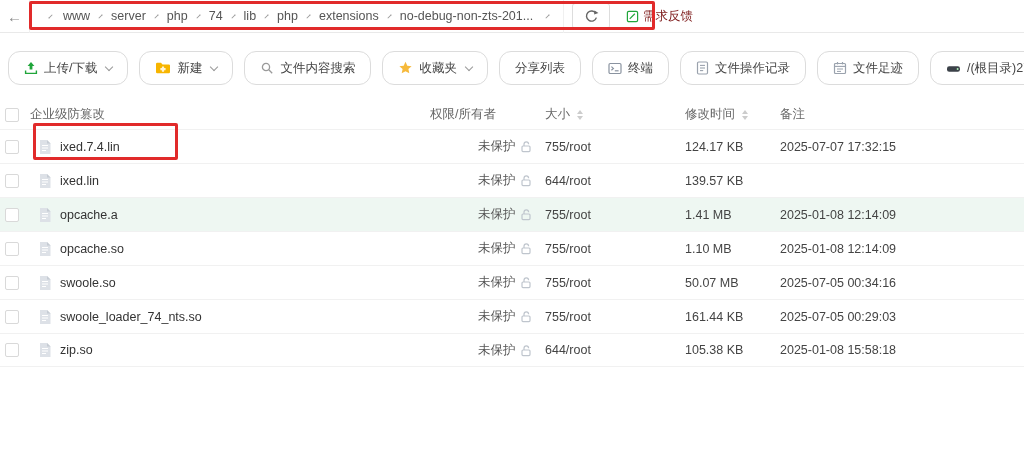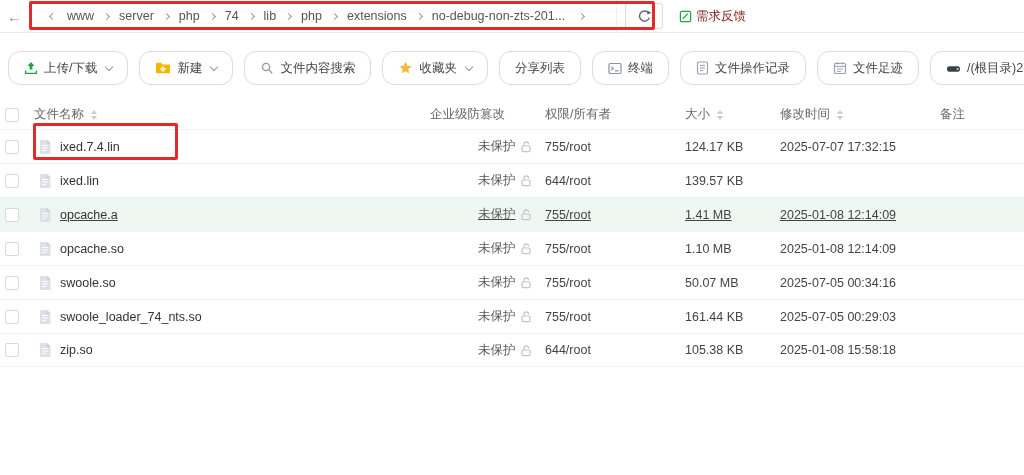--- a/index.html
+++ b/index.html
@@ -5,21 +5,21 @@
   * { margin:0; padding:0; box-sizing:border-box; }
   html,body { width:1024px; height:475px; overflow:hidden; background:#fff;
     font-family:"Liberation Sans", sans-serif; color:#444; }
   .stage { position:relative; width:1024px; height:475px; background:#fff; }
 
   
   .topbar { position:absolute; top:0; left:0; width:1024px; height:33px;
     display:flex; align-items:center; border-bottom:1px solid #e9e9e9; background:#fff; }
   .back-btn { width:30px; height:33px; display:flex; align-items:center; justify-content:center;
     color:#8a8a8a; font-size:15px; border-right:1px solid #f0f0f0; cursor:pointer; }
-  .crumb-wrap { width:587px; height:33px; display:flex; align-items:center;
+  .crumb-wrap { width:534px; height:33px; display:flex; align-items:center;
     padding:0 10px; border-right:1px solid #f0f0f0; }
   .crumb-item { font-size:12.5px; color:#555; padding:0 4px; cursor:pointer; white-space:nowrap; }
   .chev { display:inline-block; width:5px; height:5px; border-top:1.4px solid #9a9a9a;
     border-right:1.4px solid #9a9a9a; }
   .chev.right { transform:rotate(45deg); margin:0 6px; }
   .chev.left  { transform:rotate(-135deg); margin:0 8px 0 2px; }
   .chev.scroll { margin-left:10px; }
   .refresh-btn { margin-left:8px; width:38px; height:26px; border:1px solid #ddd; border-radius:3px;
     display:flex; align-items:center; justify-content:center; background:#fff; cursor:pointer; }
   .feedback { margin-left:16px; display:flex; align-items:center; gap:4px;
@@ -34,21 +34,21 @@
   .caret { display:inline-block; width:6px; height:6px; border-right:1.4px solid #999;
     border-bottom:1.4px solid #999; transform:rotate(45deg); margin:-3px 0 0 3px; }
 
   
   .filetable { position:absolute; top:100px; left:0; width:1024px; }
   .tgrid { display:grid; grid-template-columns:30px 400px 115px 140px 95px 160px 1fr;
     align-items:center; }
   .thead { height:29px; font-size:12.5px; color:#666; }
   .trow { height:34px; font-size:12.5px; color:#444; border-top:1px solid #f1f1f1; cursor:pointer; }
   .trow:last-child { border-bottom:1px solid #f1f1f1; }
-  .trow.hl { background:#eef7f2;text-decoration:underline; }
+  .trow.hl { background:#eef7f2; }
   .cell-check { display:flex; justify-content:flex-start; padding-left:5px; }
   .checkbox { width:14px; height:14px; border:1px solid #d9d9d9; border-radius:2px; background:#fff;
     cursor:pointer; }
   .cell-name { display:flex; align-items:center; gap:8px; padding-left:8px; }
   .cell-name .fname { color:#333; }
   .head-name { padding-left:4px; display:flex; align-items:center; }
   .cell-protect { display:flex; align-items:center; gap:4px; color:#555;margin-left:48px; }
   .sort { display:inline-flex; flex-direction:column; gap:2px; margin-left:7px; }
   .sort i { display:block; width:0; height:0; border-left:3.5px solid transparent;
     border-right:3.5px solid transparent; }
@@ -190,27 +190,20 @@
     </div>
 
   </div>
 
   <div class="filetable">
 
     <div class="tgrid thead">
       <div class="cell-check">
         <div class="checkbox"></div>
       </div>
-      <div class="head-name">
-        <span>文件名称</span>
-        <span class="sort">
-            <i class="up"></i>
-            <i class="dn"></i>
-          </span>
-      </div>
       <div><span>企业级防篡改</span></div>
       <div><span>权限/所有者</span></div>
       <div style="display:flex;align-items:center;">
         <span>大小</span>
         <span class="sort">
             <i class="up"></i>
             <i class="dn"></i>
           </span>
       </div>
       <div style="display:flex;align-items:center;">

